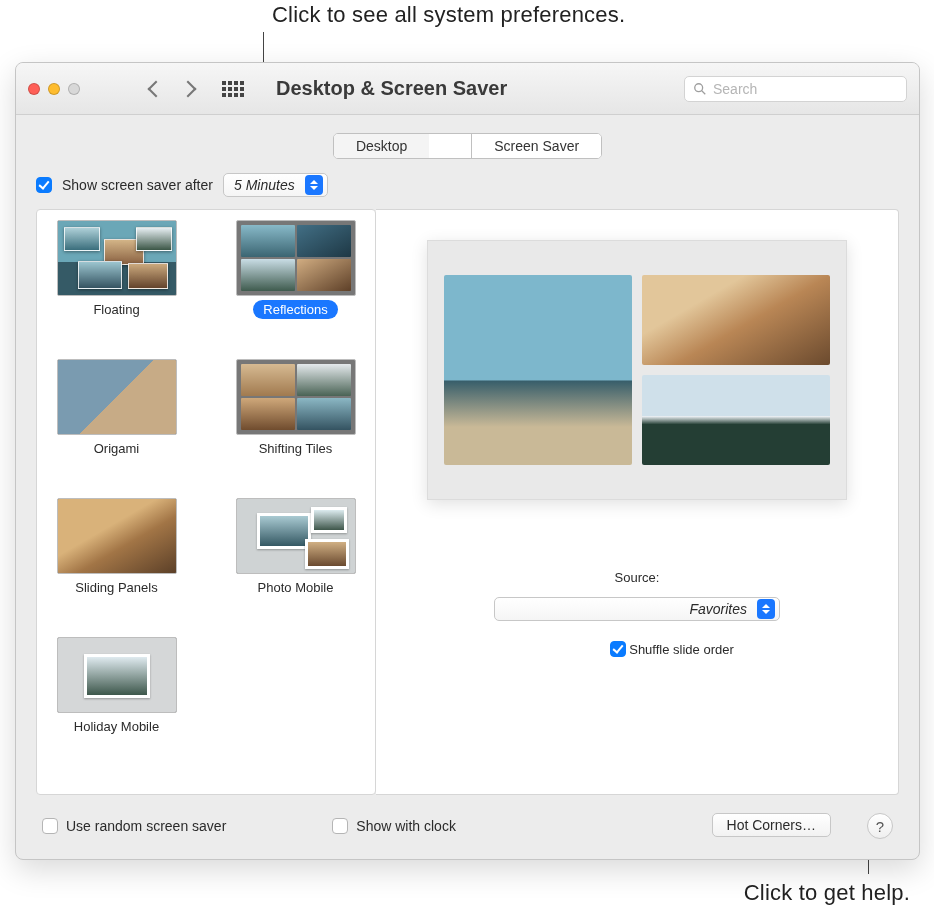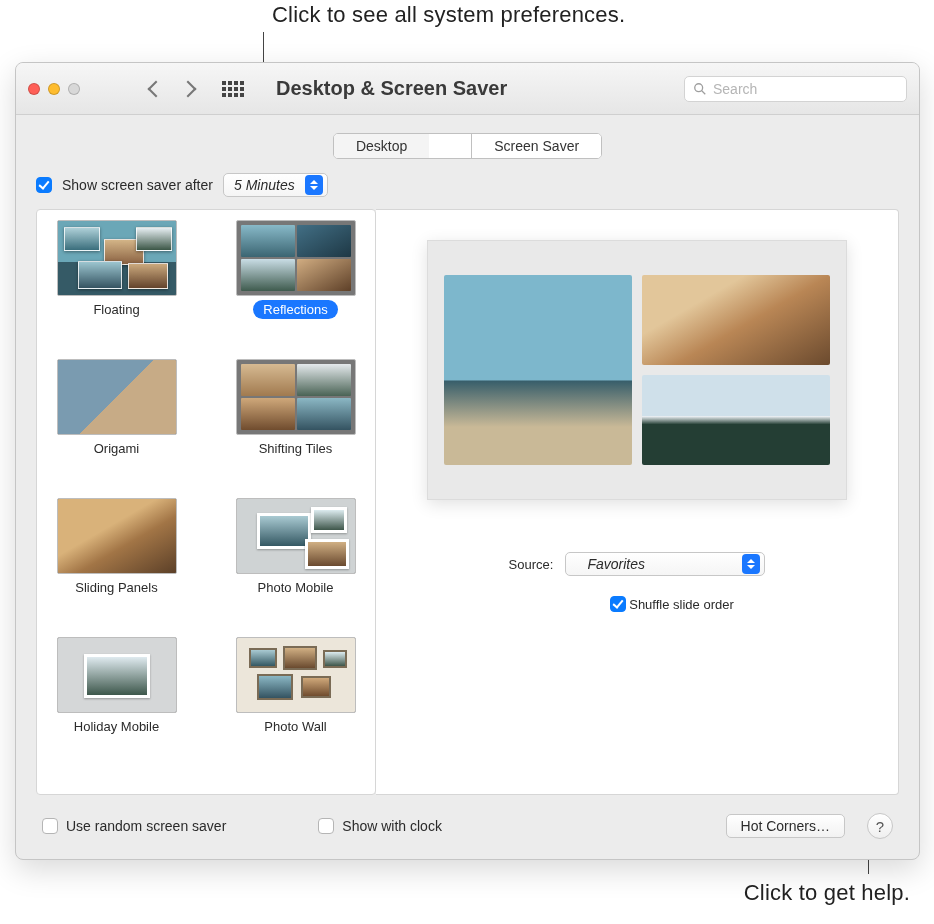--- a/index.html
+++ b/index.html
@@ -237,34 +237,35 @@
     gap:10px;
     padding:34px 16px;
   }
   .preview-box .tile { border-radius:2px; }
   .preview-box .tile.a { grid-row:1/3; background:linear-gradient(#7db7cc 55%, #395f6b 56%, #c9b997 80%); }
   .preview-box .tile.b { background:linear-gradient(150deg,#e2c69a 30%,#b98655 55%,#6b4a2e); }
   .preview-box .tile.c { background:linear-gradient(#cfe0ea 45%, #e9eef2 46%, #243e34 55%); }
 
   .source-row {
     display:flex; align-items:center; gap:12px;
-    margin-top: 52px;
+    margin-top: 70px;
     justify-content:center;
-  }
-  .source-row .popup { width:200px; justify-content:space-between;padding-left:21px; }
+    flex-direction:column;
+  }
+  .source-row .popup { width:286px; justify-content:flex-end;padding-left:21px; }
   .shuffle-row {
     display:flex; align-items:center; gap:3px;
     margin-top: 20px;
     justify-content:center;
     padding-left:70px;
   }
 
   .footer {
-    display:flex; align-items:center;
-    gap: 22px;
+    display:flex; 
+    gap: 36px;
     padding: 18px 6px 6px;
     font-size:14px;
   }
   .footer .opt { display:flex; align-items:center; gap:8px; }
   .footer .spacer { flex:1; }
   .btn {
     height:24px; padding:0 14px;
     border:1px solid #c7c7c7;
     border-radius:5px;
     background:linear-gradient(#fff,#f2f2f2);
@@ -403,31 +404,20 @@
             <div class="panel" style="left:68px;top:40px;width:44px;height:30px;background:linear-gradient(#d0af83,#6a4a2f);"></div>
           </div>
           <div class="lbl">Photo Mobile</div>
         </div>
         <div class="saver">
           <div class="thumb">
               <div style="position:absolute;inset:0;background:#d5d7d8;"></div>
             <div class="panel" style="left:26px;top:16px;width:66px;height:44px;background:linear-gradient(#dfeaef,#3d574b);"></div>
           </div>
           <div class="lbl">Holiday Mobile</div>
-        </div>
-        <div class="saver">
-          <div class="thumb">
-              <div class="wall"></div>
-            <div style="position:absolute;left:12px;top:10px;width:28px;height:20px;border:2px solid #7a6b55;background:linear-gradient(#a9cad2,#345863);"></div>
-            <div style="position:absolute;left:46px;top:8px;width:34px;height:24px;border:2px solid #7a6b55;background:linear-gradient(#d0af83,#6a4a2f);"></div>
-            <div style="position:absolute;left:86px;top:12px;width:24px;height:18px;border:2px solid #7a6b55;background:linear-gradient(#dcebef,#3e564a);"></div>
-            <div style="position:absolute;left:20px;top:36px;width:36px;height:26px;border:2px solid #7a6b55;background:linear-gradient(#8bb7c4,#345361);"></div>
-            <div style="position:absolute;left:64px;top:38px;width:30px;height:22px;border:2px solid #7a6b55;background:linear-gradient(#cfa87a,#704c2e);"></div>
-          </div>
-          <div class="lbl">Photo Wall</div>
         </div>
       </div>
 
       <div class="preview-pane">
         <div class="preview-box">
           <div class="tile a"></div>
           <div class="tile b"></div>
           <div class="tile c"></div>
         </div>
 

